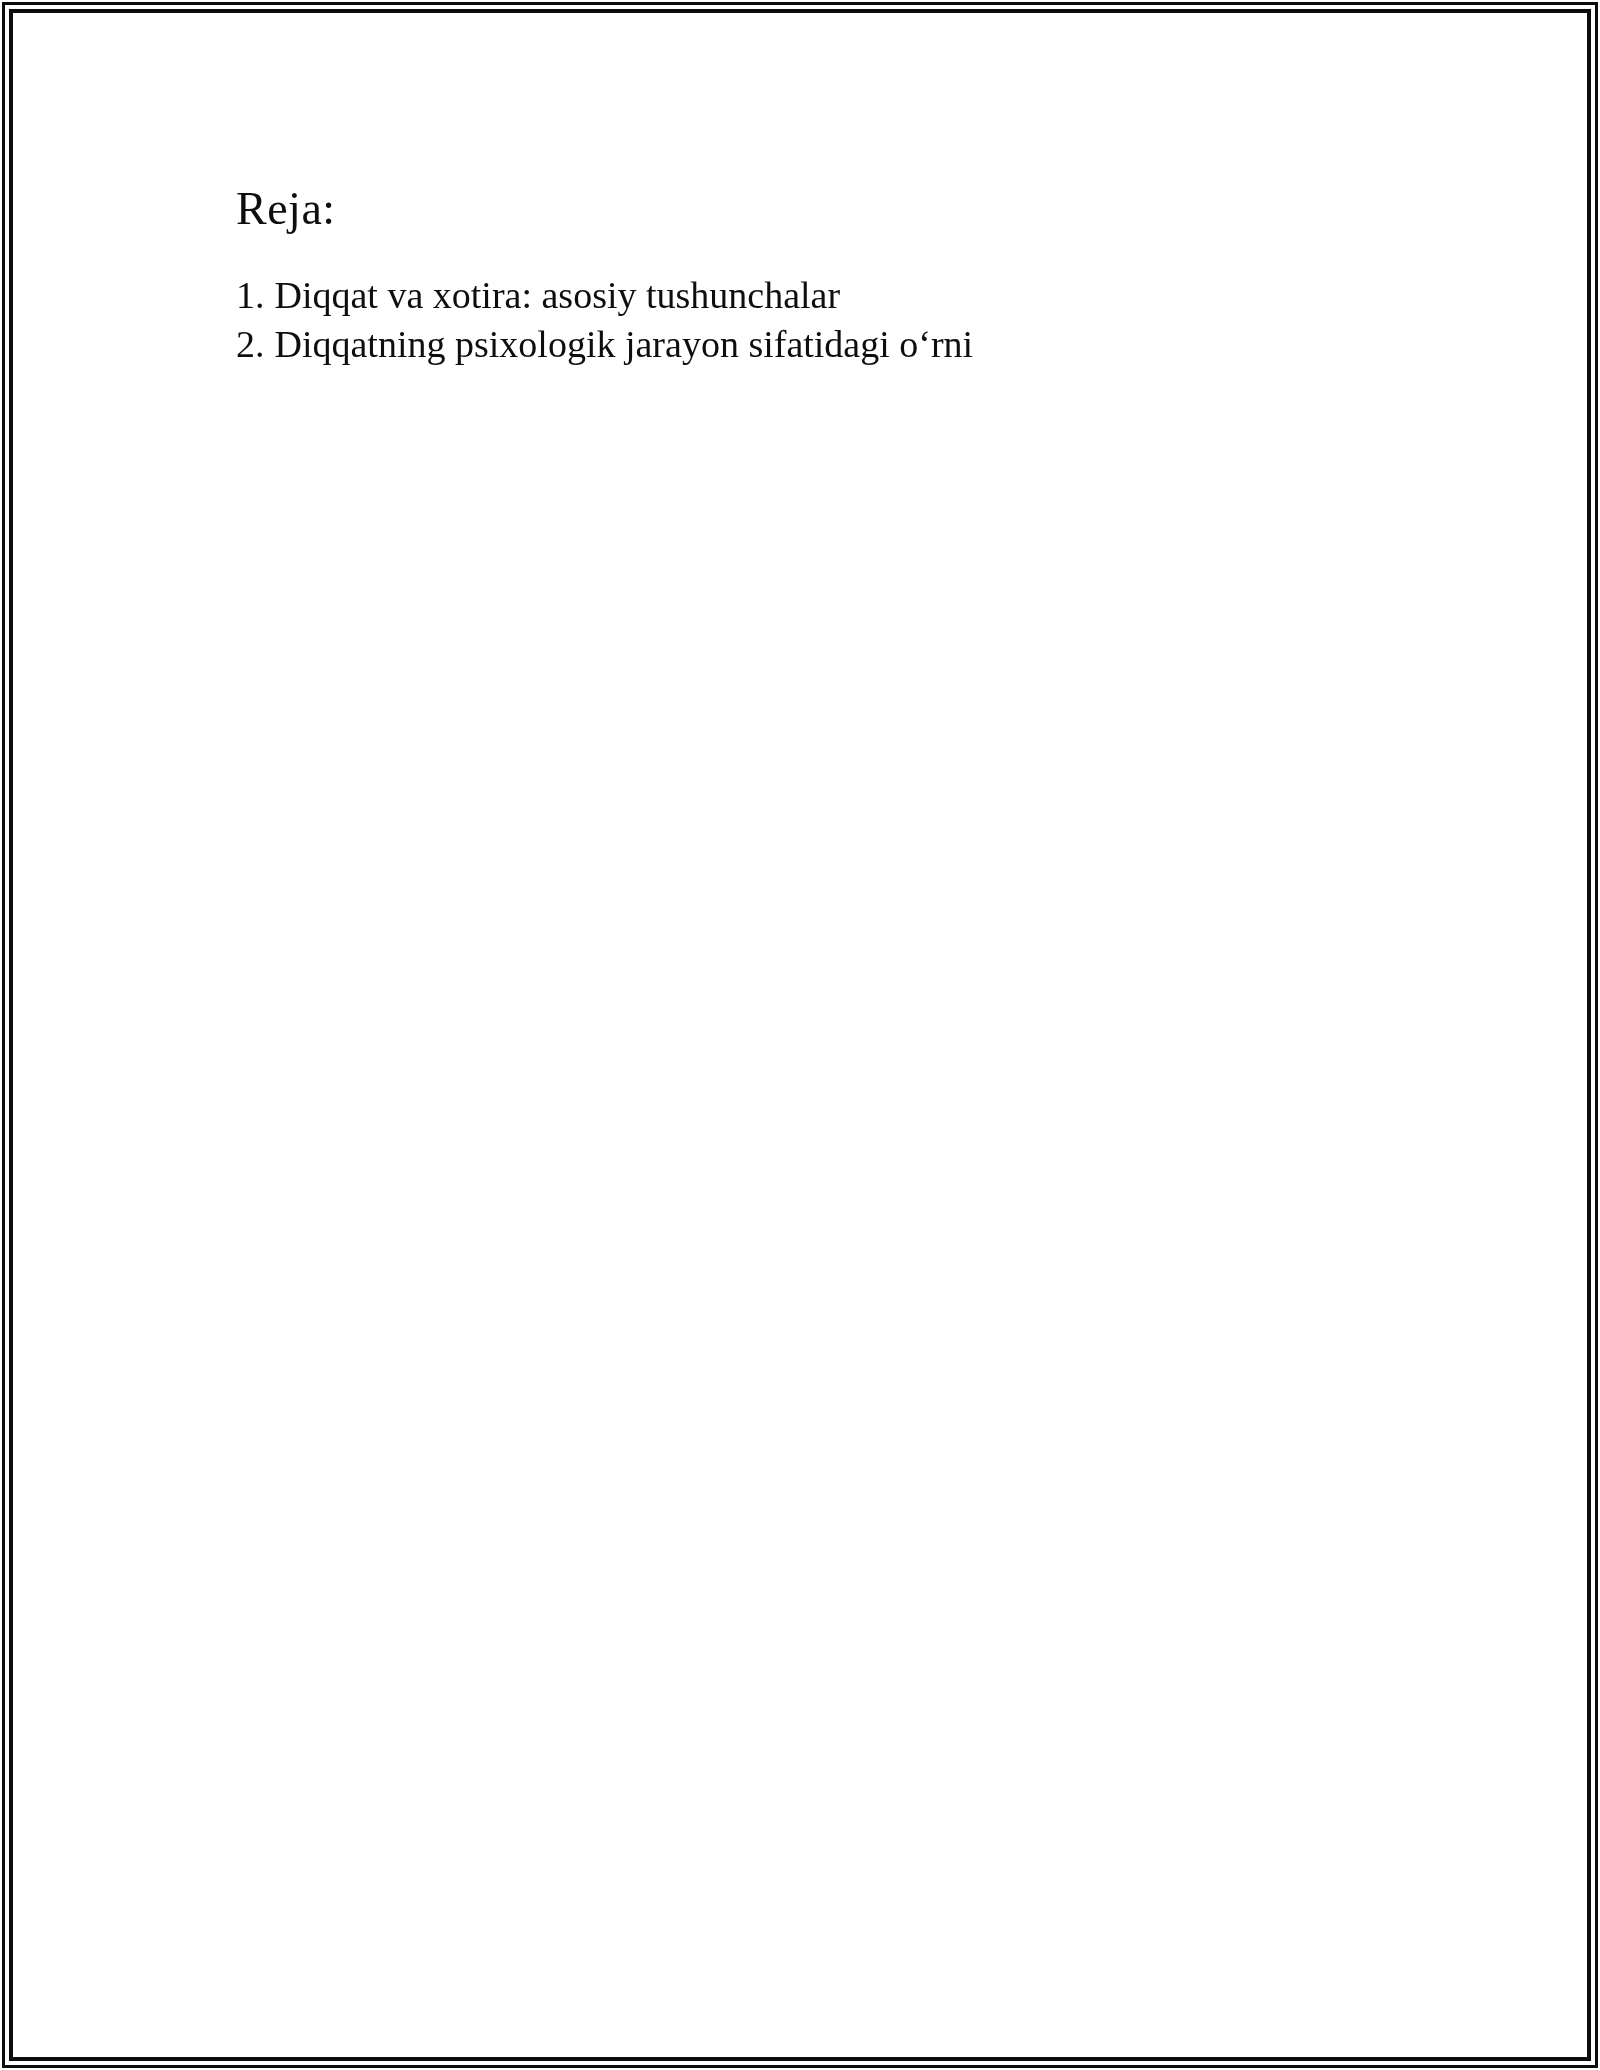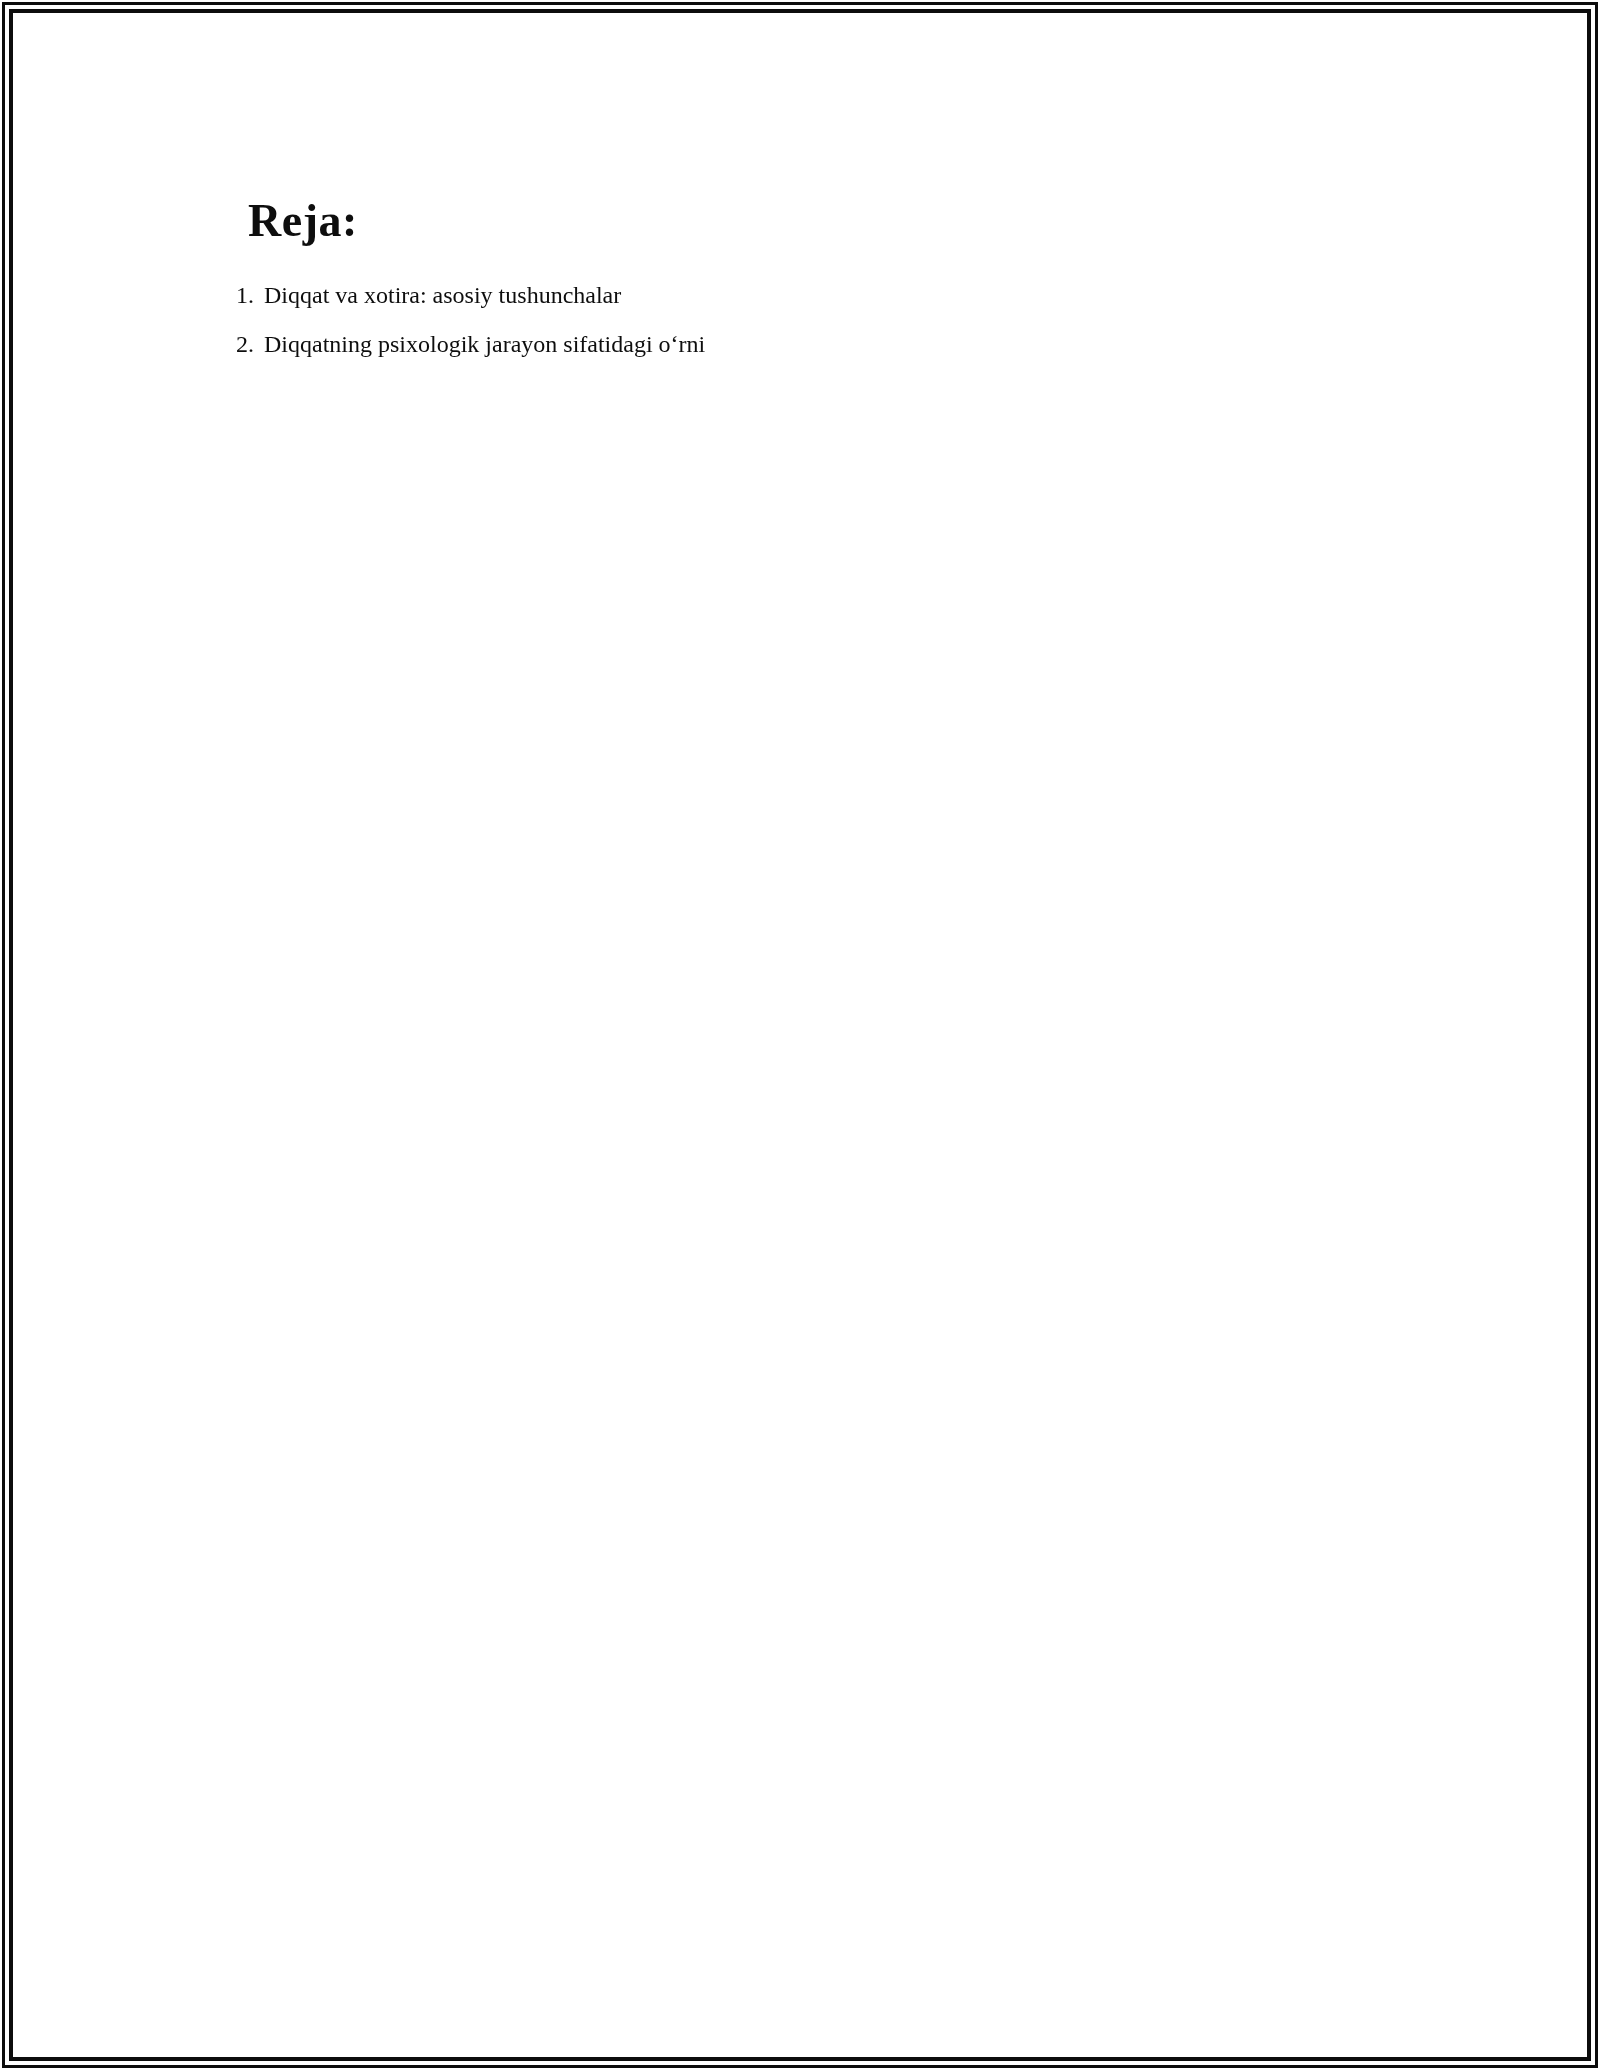--- a/index.html
+++ b/index.html
@@ -24,35 +24,35 @@
   .page-border-inner {
     position: absolute;
     left: 4px; top: 4px; right: 4px; bottom: 4px;
     border: 4px solid #0d0d0d;
     box-sizing: border-box;
   }
   .doc-heading {
     position: absolute;
     left: 236px;
     top: 184px;
-    margin: 12px;
+    margin: 0;
     font-family: "Liberation Serif", serif;
     font-size: 46px;
-    font-weight: bold;
+    font-weight: normal;
     line-height: 1.1;
     color: #0e0e0e;
     letter-spacing: 0.5px;
     text-align: right;
   }
   .plan-list {
     position: absolute;
     left: 236px;
     top: 271px;
     margin: 0;
-    font-size: 24px;
+    font-size: 38px;
     line-height: 49px;
     color: #0e0e0e;
   }
   .plan-list .list-item {
     white-space: nowrap;
   }
   .list-num {
     margin-right: 10px;
   }
 </style>

